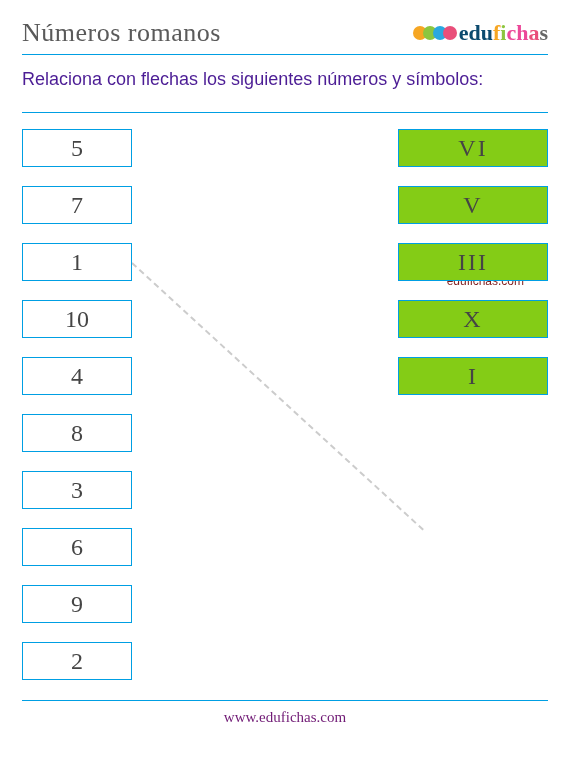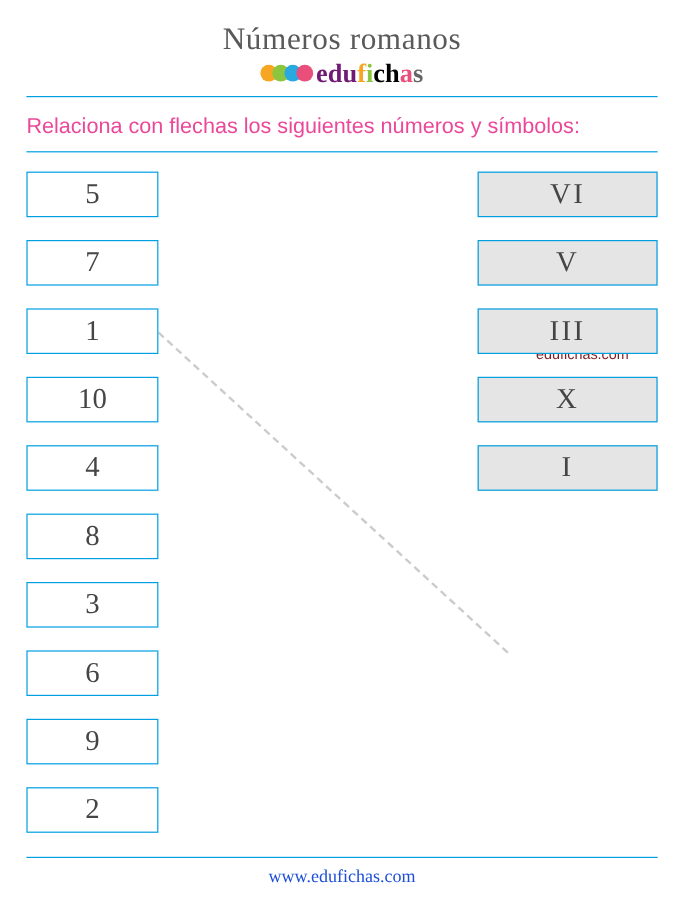--- a/index.html
+++ b/index.html
@@ -15,21 +15,20 @@
   .page {
     padding: 18px 22px 0 22px;
     position: relative;
   }
   .header {
     display: flex;
     justify-content: space-between;
     align-items: center;
     border-bottom: 1.5px solid #009fe3;
     padding-bottom: 6px;
-    flex-direction: column;
   }
   .title {
     font-family: Georgia, 'Times New Roman', serif;
     font-size: 26px;
     color: #5a5a5a;
     letter-spacing: 0.5px;
   }
   .logo {
     display: flex;
     align-items: center;
@@ -43,31 +42,31 @@
   .logo .c { width: 14px; height: 14px; border-radius: 50%; display: inline-block; margin-left: -4px; }
   .logo .c1 { background:#f6a623; margin-left:0;}
   .logo .c2 { background:#8cc63f;}
   .logo .c3 { background:#2aa8e0;}
   .logo .c4 { background:#e94f7a;}
   .logo-text {
     font-family: Georgia, serif;
     font-size: 22px;
     font-weight: bold;
   }
-  .logo-text .edu { color:#701a75; }
+  .logo-text .edu { color:#0c4a6e; }
   .logo-text .f { color:#f6a623; }
   .logo-text .i { color:#8cc63f; }
-  .logo-text .ch{ color:#000000; }
+  .logo-text .ch{ color:#ec4899; }
   .logo-text .a { color:#e94f7a; }
   .logo-text .s { color:#666; }
 
   .instruction {
-    margin: 14px 0 10px 0;
+    margin: 14px 0 22px 0;
     font-size: 18px;
-    color: #ec4899;
+    color: #4c1d95;
   }
   .rule {
     border: none;
     border-top: 1.5px solid #009fe3;
     margin: 8px 0 16px 0;
   }
   .content {
     position: relative;
   }
   .columns {
@@ -89,21 +88,21 @@
     display: flex;
     align-items: center;
     justify-content: center;
     font-size: 24px;
     color: #454545;
     background: #fff;
     font-family: Georgia, 'Times New Roman', serif;
   }
   .box.roman {
     width: 150px;
-    background: #e5e5e5;
+    background: #84cc16;
     font-family: 'Times New Roman', Georgia, serif;
     letter-spacing: 2px;
   }
   .dashed {
     position: absolute;
     border-top: 2px dashed #ccc;
     z-index: 0;
   }
   .watermark {
     position: absolute;
@@ -114,21 +113,21 @@
     z-index: 0;
   }
   .bottom-rule {
     border: none;
     border-top: 1.5px solid #009fe3;
     margin: 20px 0 8px 0;
   }
   .footer {
     text-align: center;
     font-size: 15px;
-    color: #1d4ed8;
+    color: #701a75;
     font-family: Georgia, serif;
     padding-bottom: 12px;
   }
 </style>
 </head>
 <body>
 
 <div class="page">
 
   <div class="header">

